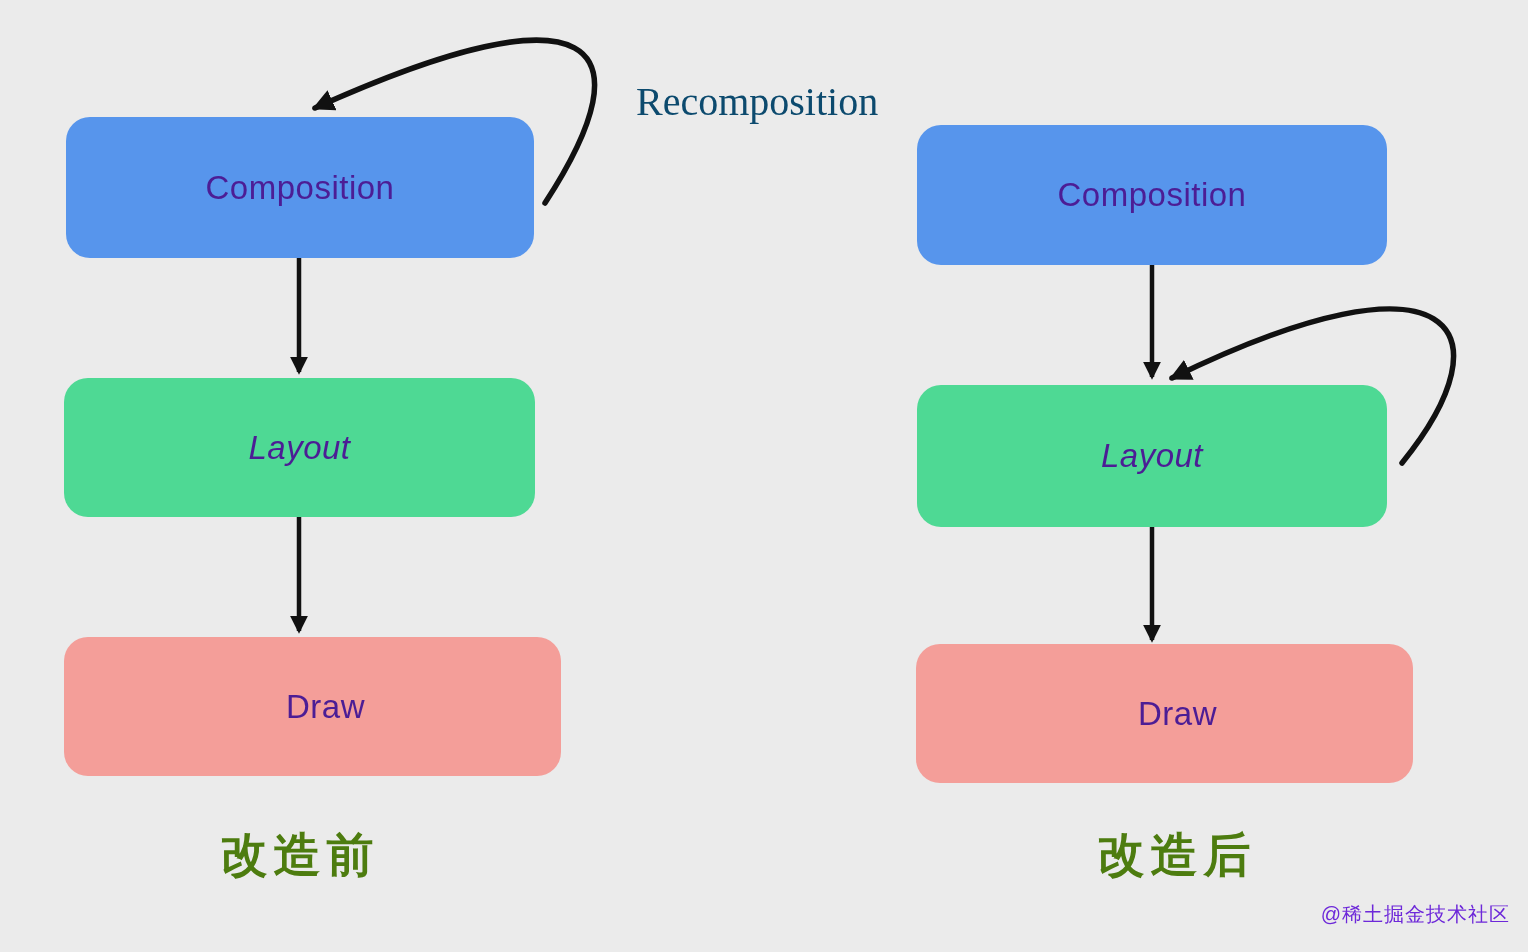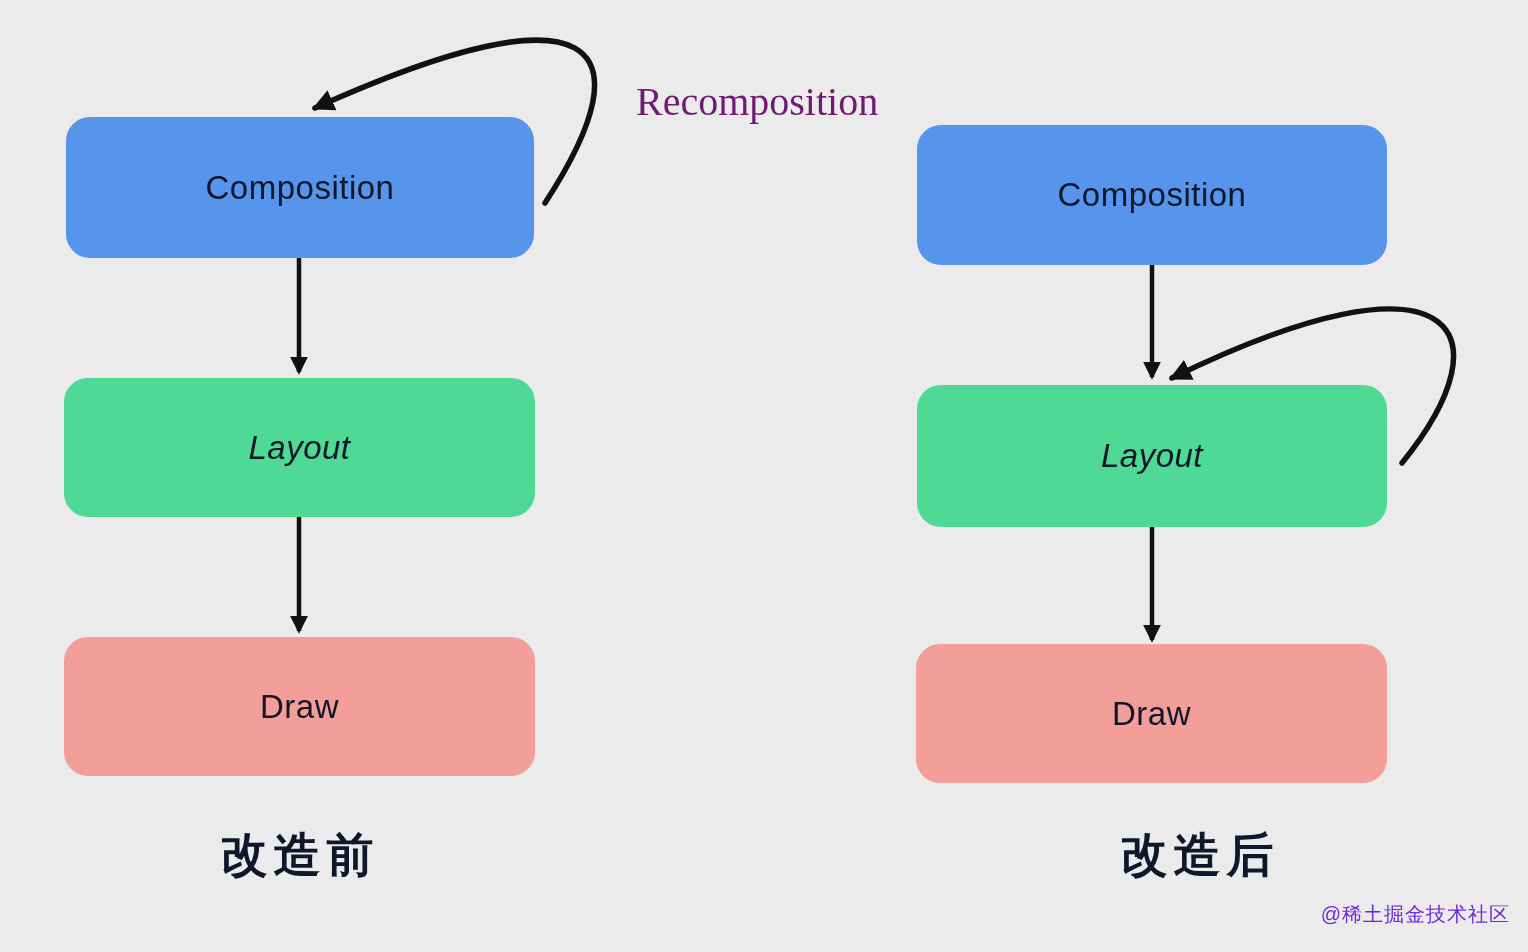--- a/index.html
+++ b/index.html
@@ -19,60 +19,60 @@
     width: 1528px; height: 952px;
     pointer-events: none;
   }
 
   .node {
     position: absolute;
     display: flex;
     align-items: center;
     justify-content: center;
     border-radius: 24px;
-    color: #0f172a;
+    color: #4c1d95;
     font-size: 33px;
     letter-spacing: 0.5px;
     font-weight: 400;
   }
   .node-blue  { background: #5795ec; }
   .node-green { background: #4ed994; font-style: italic; }
-  .node-pink  { background: #f49e99; }
+  .node-pink  { background: #f49e99; padding-left: 26px; }
 
   
   .n-comp-before   { left: 66px;  top: 117px; width: 468px; height: 141px; }
   .n-layout-before { left: 64px;  top: 378px; width: 471px; height: 139px; }
   .n-draw-before   { left: 64px;  top: 637px; width: 471px; height: 139px; }
 
   
   .n-comp-after    { left: 917px; top: 125px; width: 470px; height: 140px; }
   .n-layout-after  { left: 917px; top: 385px; width: 470px; height: 142px; }
   .n-draw-after    { left: 916px; top: 644px; width: 471px; height: 139px; }
 
   .caption {
     position: absolute;
     top: 824px;
     font-family: "Liberation Serif", "DejaVu Serif", serif;
     font-size: 47px;
     font-weight: 700;
-    color: #0f172a;
+    color: #4d7c0f;
     text-align: center;
     letter-spacing: 6px;
   }
   .caption-before { left: 66px;  width: 468px; }
-  .caption-after  { left: 965px; width: 470px; }
+  .caption-after  { left: 942px; width: 470px; }
 
   .recomposition-label {
     position: absolute;
     left: 636px;
     top: 78px;
     font-family: "Liberation Serif", "DejaVu Serif", serif;
     font-size: 40px;
     font-weight: 500;
-    color: #701a75;
+    color: #0c4a6e;
     white-space: nowrap;
   }
 
   .watermark {
     position: absolute;
     right: 18px;
     top: 901px;
     font-size: 20px;
     color: #6d28d9;
     letter-spacing: 1px;

